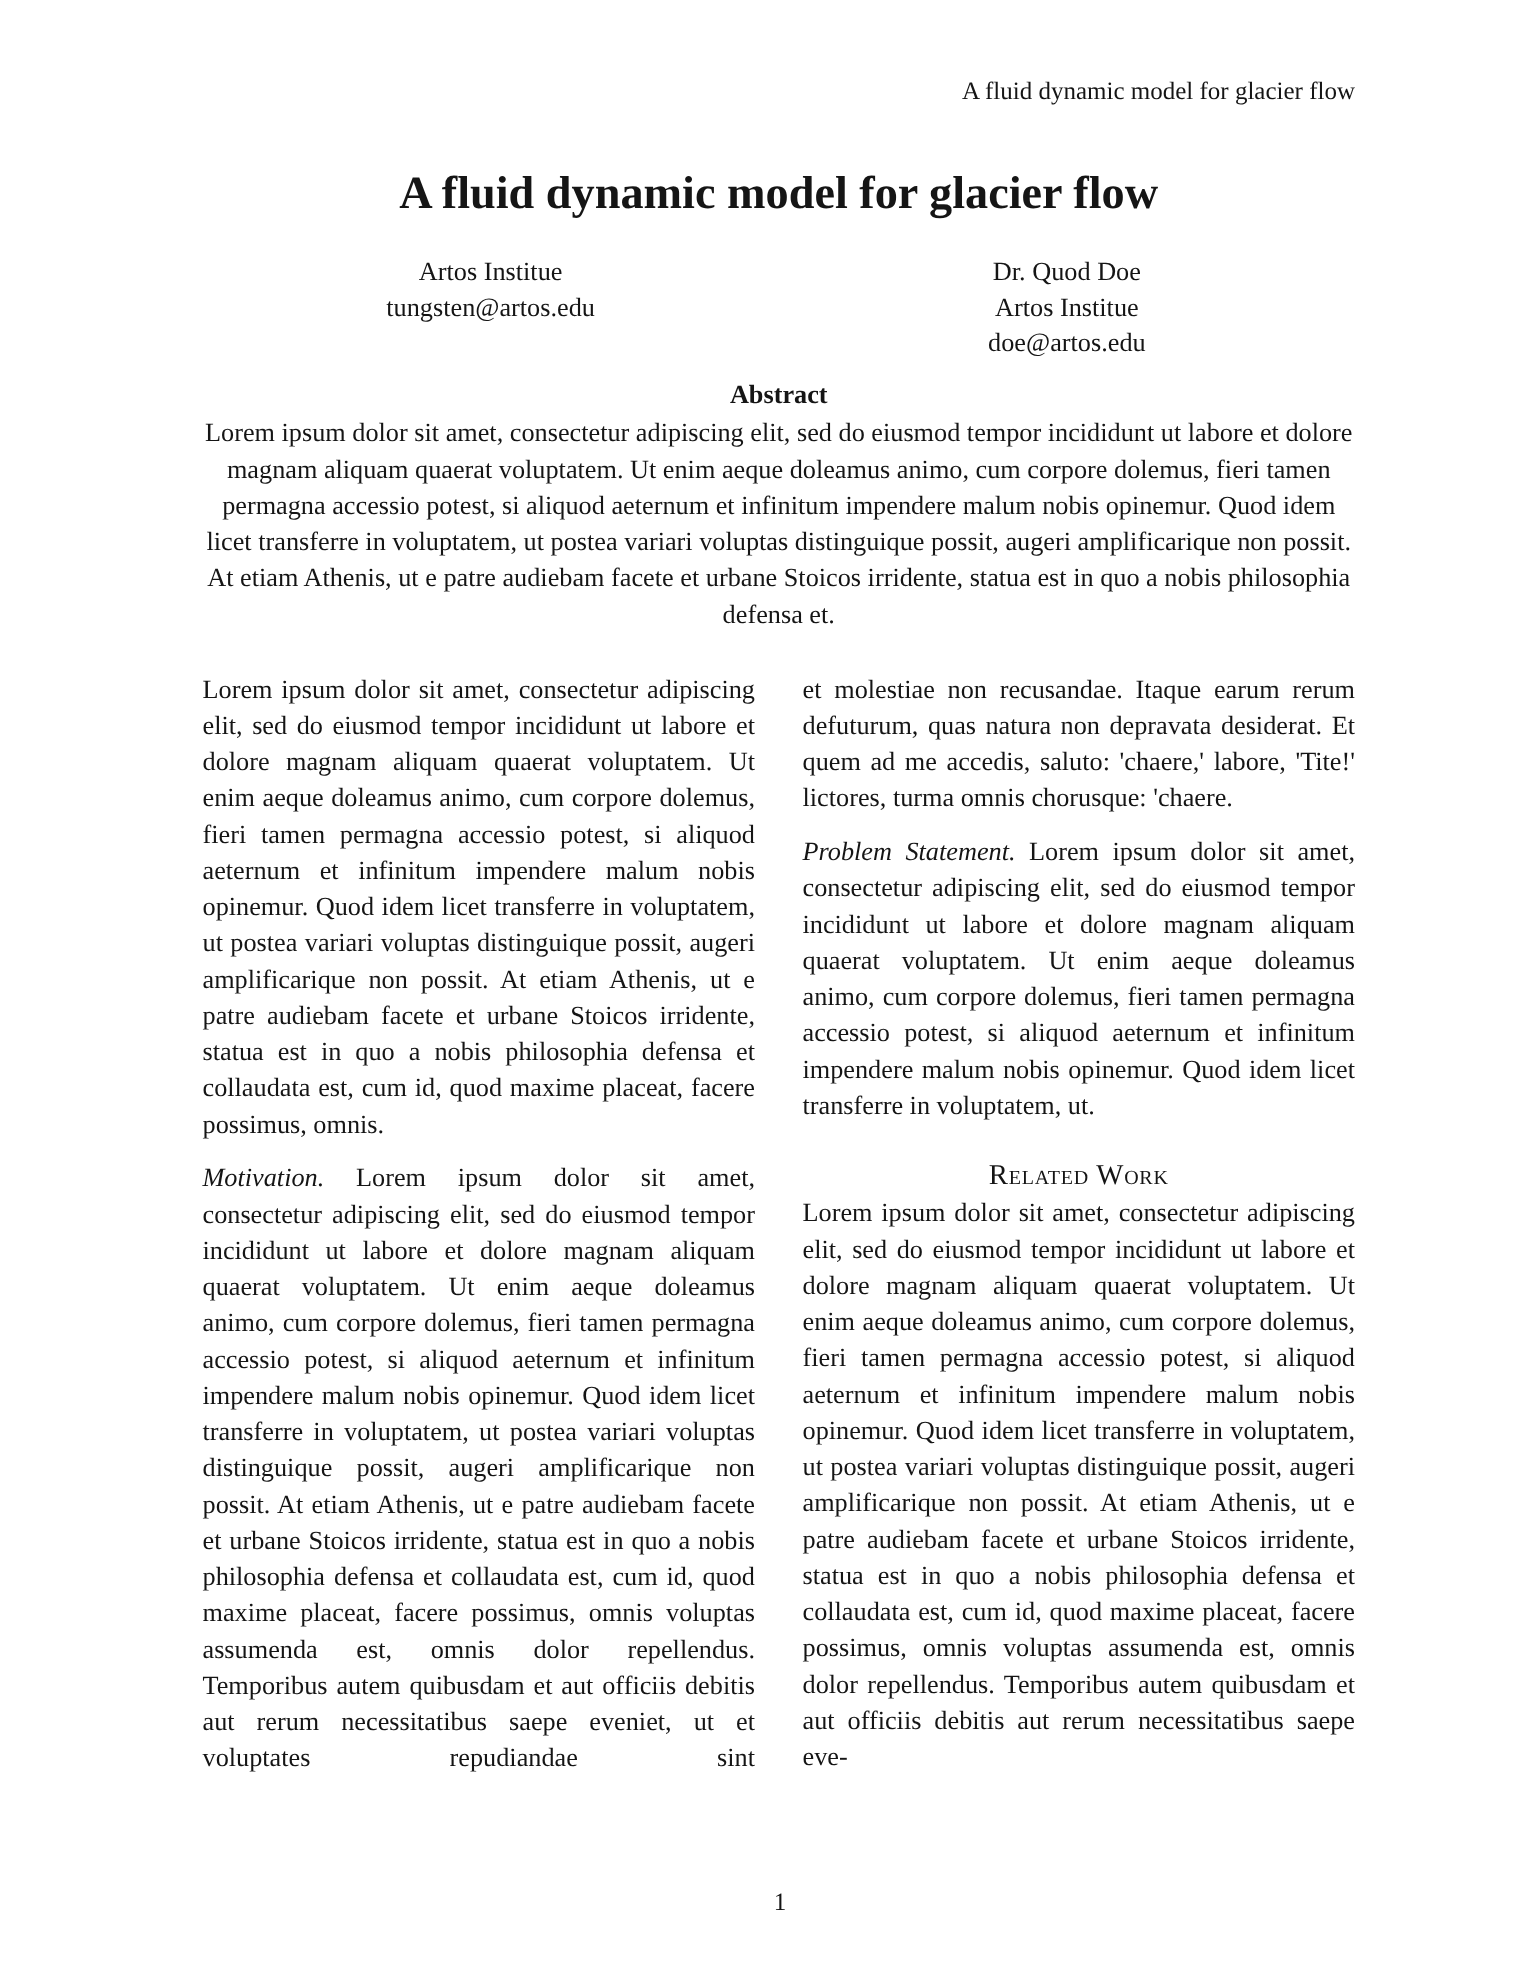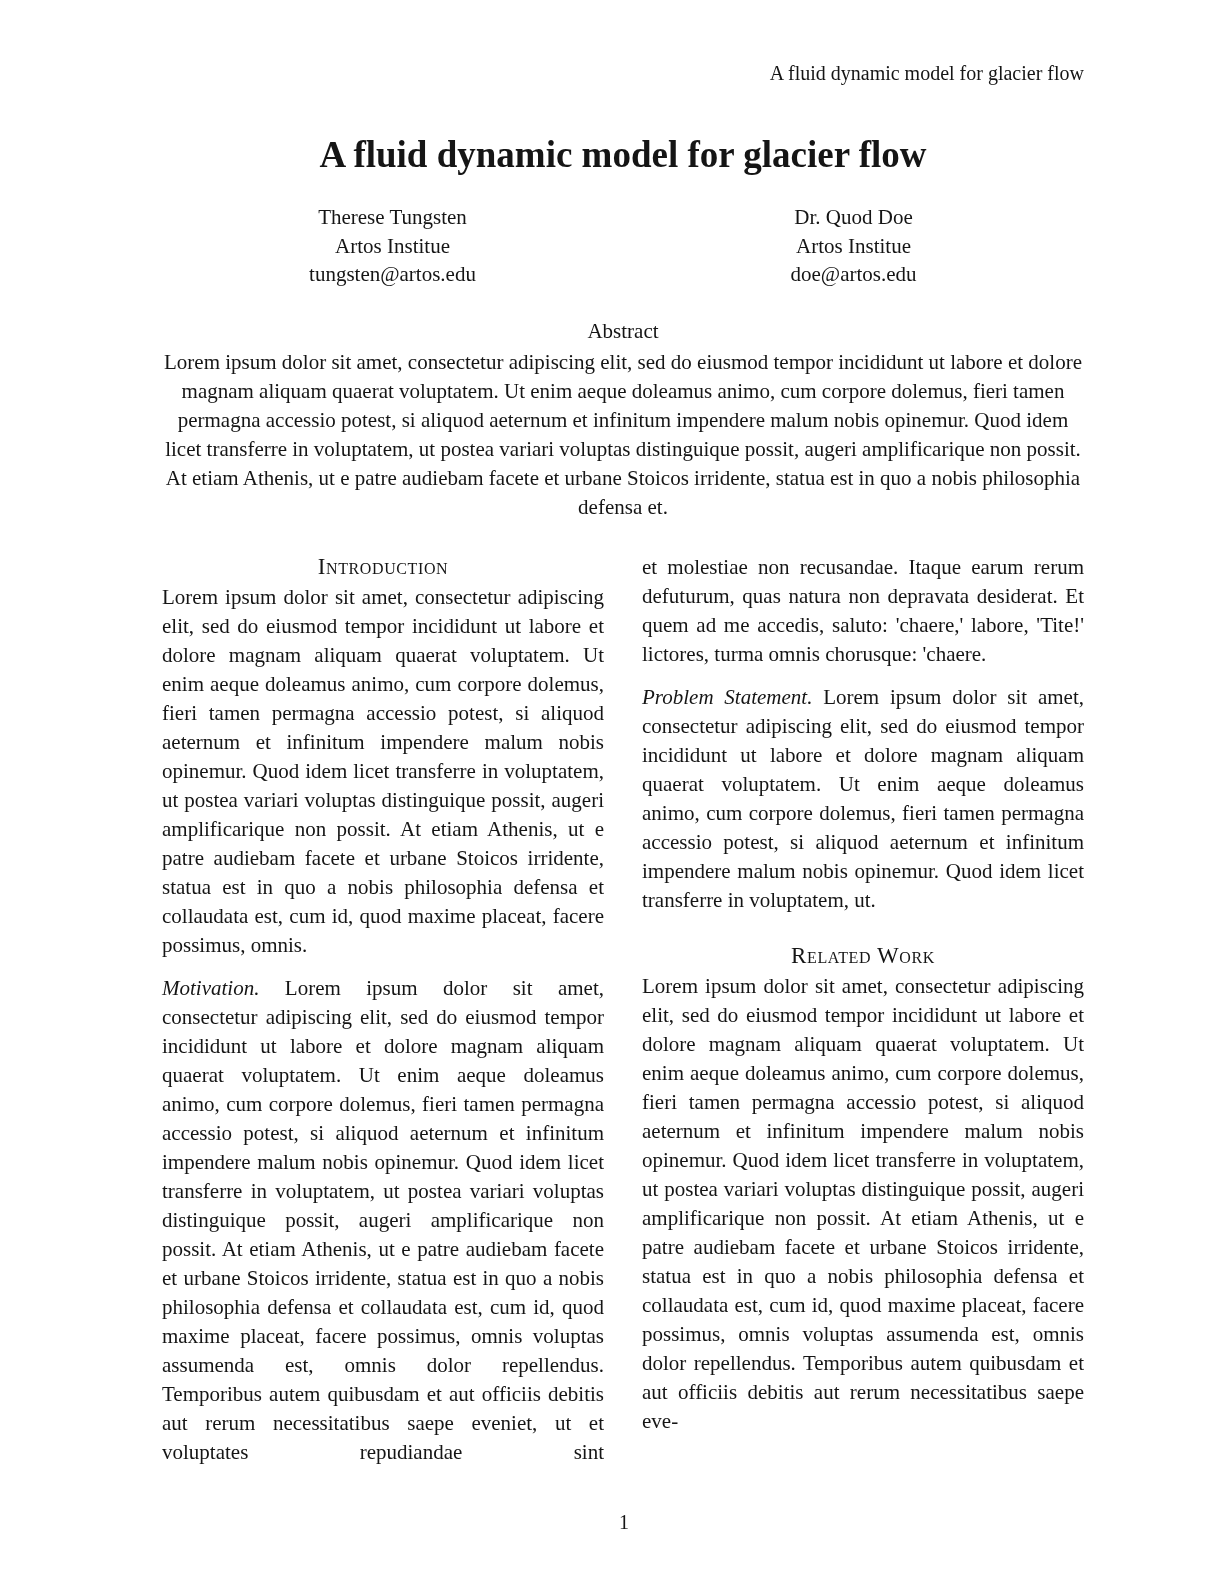--- a/index.html
+++ b/index.html
@@ -35,24 +35,24 @@
     display: flex;
     margin-top: 28px;
   }
   .author {
     flex: 1;
     text-align: center;
     font-size: 21px;
     line-height: 28.5px;
   }
   .abstract-heading {
-    margin-top: 30px;
+    margin-top: 14px;
     text-align: center;
     font-size: 21px;
-    font-weight: normal;
+    font-weight: bold;
     line-height: 24px;
   }
   .abstract-text {
     margin-top: 5px;
     text-align: center;
     font-size: 21px;
     line-height: 29px;
   }
   .columns {
     display: flex;
@@ -95,39 +95,37 @@
 <body>
 
 <div class="page">
 
   <div class="running-header">A fluid dynamic model for glacier flow</div>
 
   <h1 class="paper-title">A fluid dynamic model for glacier flow</h1>
 
   <div class="authors">
     <div class="author">
-      <div>Therese Tungsten</div>
       <div>Artos Institue</div>
       <div>tungsten@artos.edu</div>
     </div>
     <div class="author">
       <div>Dr. Quod Doe</div>
       <div>Artos Institue</div>
       <div>doe@artos.edu</div>
     </div>
   </div>
 
   <div class="abstract-heading">Abstract</div>
 
   <div class="abstract-text">Lorem ipsum dolor sit amet, consectetur adipiscing elit, sed do eiusmod tempor incididunt ut labore et dolore magnam aliquam quaerat voluptatem. Ut enim aeque doleamus animo, cum corpore dolemus, fieri tamen permagna accessio potest, si aliquod aeternum et infinitum impendere malum nobis opinemur. Quod idem licet transferre in voluptatem, ut postea variari voluptas distinguique possit, augeri amplificarique non possit. At etiam Athenis, ut e patre audiebam facete et urbane Stoicos irridente, statua est in quo a nobis philosophia defensa et.</div>
 
   <div class="columns">
 
     <div class="col">
-      <h2 class="section-heading">Introduction</h2>
       <p>Lorem ipsum dolor sit amet, consectetur adipiscing elit, sed do eiusmod tempor incididunt ut labore et dolore magnam aliquam quaerat voluptatem. Ut enim aeque doleamus animo, cum corpore dolemus, fieri tamen permagna accessio potest, si aliquod aeternum et infinitum impendere malum nobis opinemur. Quod idem licet transferre in voluptatem, ut postea variari voluptas distinguique possit, augeri amplificarique non possit. At etiam Athenis, ut e patre audiebam facete et urbane Stoicos irridente, statua est in quo a nobis philosophia defensa et collaudata est, cum id, quod maxime placeat, facere possimus, omnis.</p>
       <p class="cont-last"><em class="run-in">Motivation.</em><span> Lorem ipsum dolor sit amet, consectetur adipiscing elit, sed do eiusmod tempor incididunt ut labore et dolore magnam aliquam quaerat voluptatem. Ut enim aeque doleamus animo, cum corpore dolemus, fieri tamen permagna accessio potest, si aliquod aeternum et infinitum impendere malum nobis opinemur. Quod idem licet transferre in voluptatem, ut postea variari voluptas distinguique possit, augeri amplificarique non possit. At etiam Athenis, ut e patre audiebam facete et urbane Stoicos irridente, statua est in quo a nobis philosophia defensa et collaudata est, cum id, quod maxime placeat, facere possimus, omnis voluptas assumenda est, omnis dolor repellendus. Temporibus autem quibusdam et aut officiis debitis aut rerum necessitatibus saepe eveniet, ut et voluptates repudiandae sint</span></p>
     </div>
 
     <div class="col">
       <p>et molestiae non recusandae. Itaque earum rerum defuturum, quas natura non depravata desiderat. Et quem ad me accedis, saluto: 'chaere,' labore, 'Tite!' lictores, turma omnis chorusque: 'chaere.</p>
       <p><em class="run-in">Problem Statement.</em><span> Lorem ipsum dolor sit amet, consectetur adipiscing elit, sed do eiusmod tempor incididunt ut labore et dolore magnam aliquam quaerat voluptatem. Ut enim aeque doleamus animo, cum corpore dolemus, fieri tamen permagna accessio potest, si aliquod aeternum et infinitum impendere malum nobis opinemur. Quod idem licet transferre in voluptatem, ut.</span></p>
       <h2 class="section-heading spaced">Related Work</h2>
       <p class="cont-last">Lorem ipsum dolor sit amet, consectetur adipiscing elit, sed do eiusmod tempor incididunt ut labore et dolore magnam aliquam quaerat voluptatem. Ut enim aeque doleamus animo, cum corpore dolemus, fieri tamen permagna accessio potest, si aliquod aeternum et infinitum impendere malum nobis opinemur. Quod idem licet transferre in voluptatem, ut postea variari voluptas distinguique possit, augeri amplificarique non possit. At etiam Athenis, ut e patre audiebam facete et urbane Stoicos irridente, statua est in quo a nobis philosophia defensa et collaudata est, cum id, quod maxime placeat, facere possimus, omnis voluptas assumenda est, omnis dolor repellendus. Temporibus autem quibusdam et aut officiis debitis aut rerum necessitatibus saepe eve-</p>
     </div>

